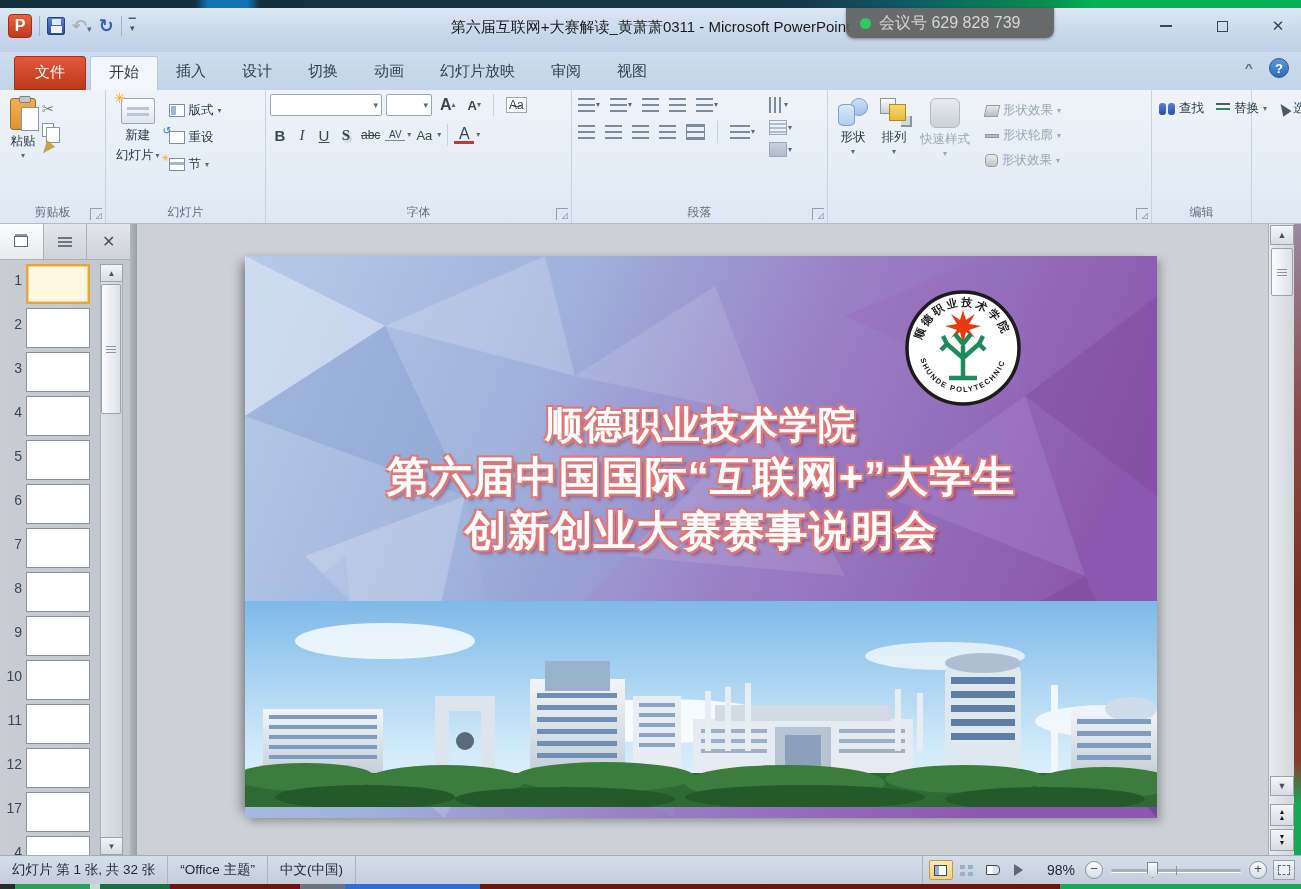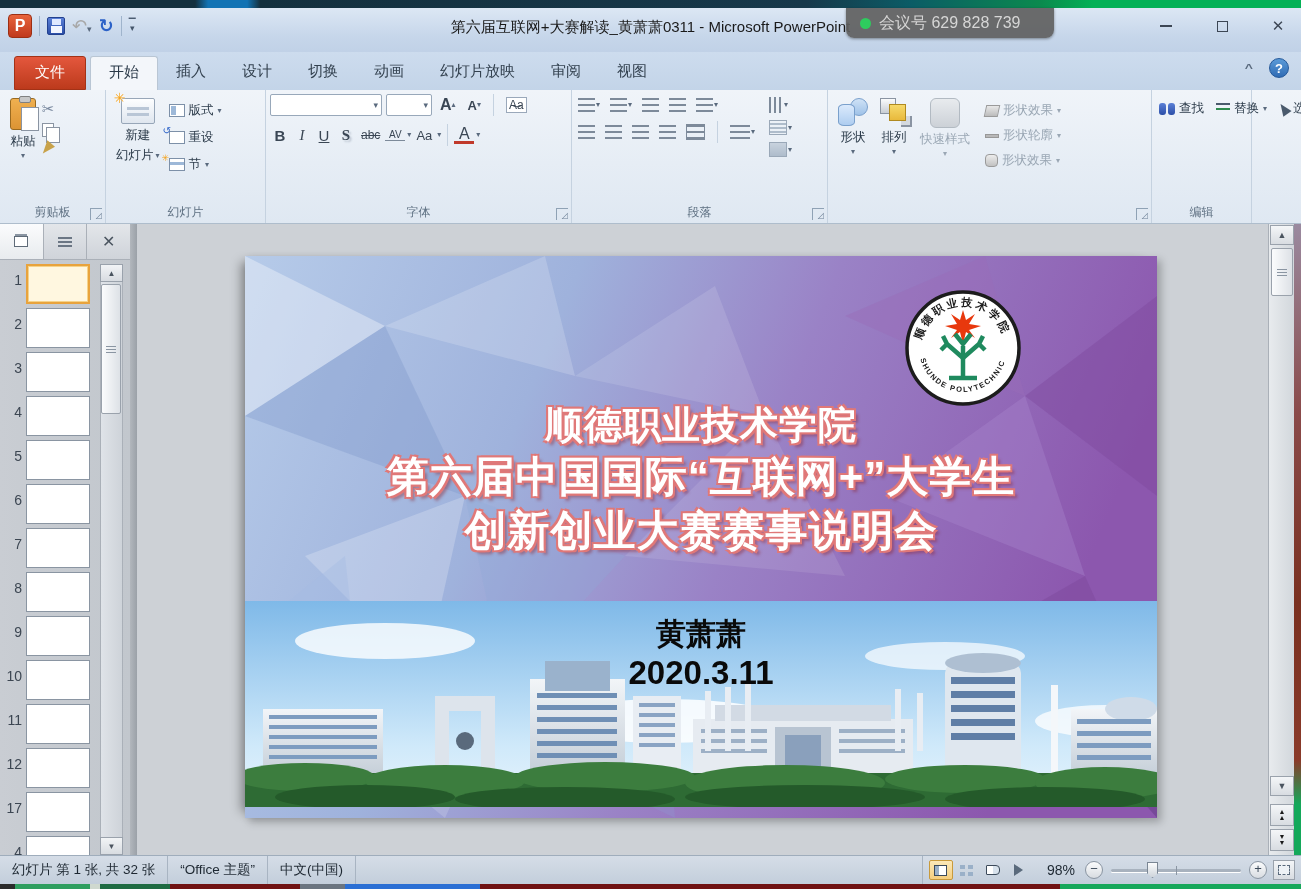--- a/index.html
+++ b/index.html
@@ -834,24 +834,20 @@
             <ellipse cx="720" cy="178" rx="80" ry="14"></ellipse>
               <ellipse cx="860" cy="182" rx="70" ry="16"></ellipse>
           </g>
           <g fill="#245a2a">
             <ellipse cx="120" cy="196" rx="90" ry="12"></ellipse>
               <ellipse cx="320" cy="198" rx="110" ry="12"></ellipse>
             <ellipse cx="560" cy="196" rx="120" ry="12"></ellipse>
               <ellipse cx="800" cy="198" rx="100" ry="12"></ellipse>
           </g>
         </svg>
-        <div class="presenter-block" style="top:14px;">
-          <div class="presenter">黄萧萧</div>
-          <div class="pdate">2020.3.11</div>
-        </div>
       </div>
     </div>
   </div>
 
   <div class="vscroll">
     <div class="vbtn" style="top:1px;">▲</div>
     <div class="vthumb">
         <span class="grip"></span>
       </div>
     <div class="vbtn" style="top:552px;">▼</div>

